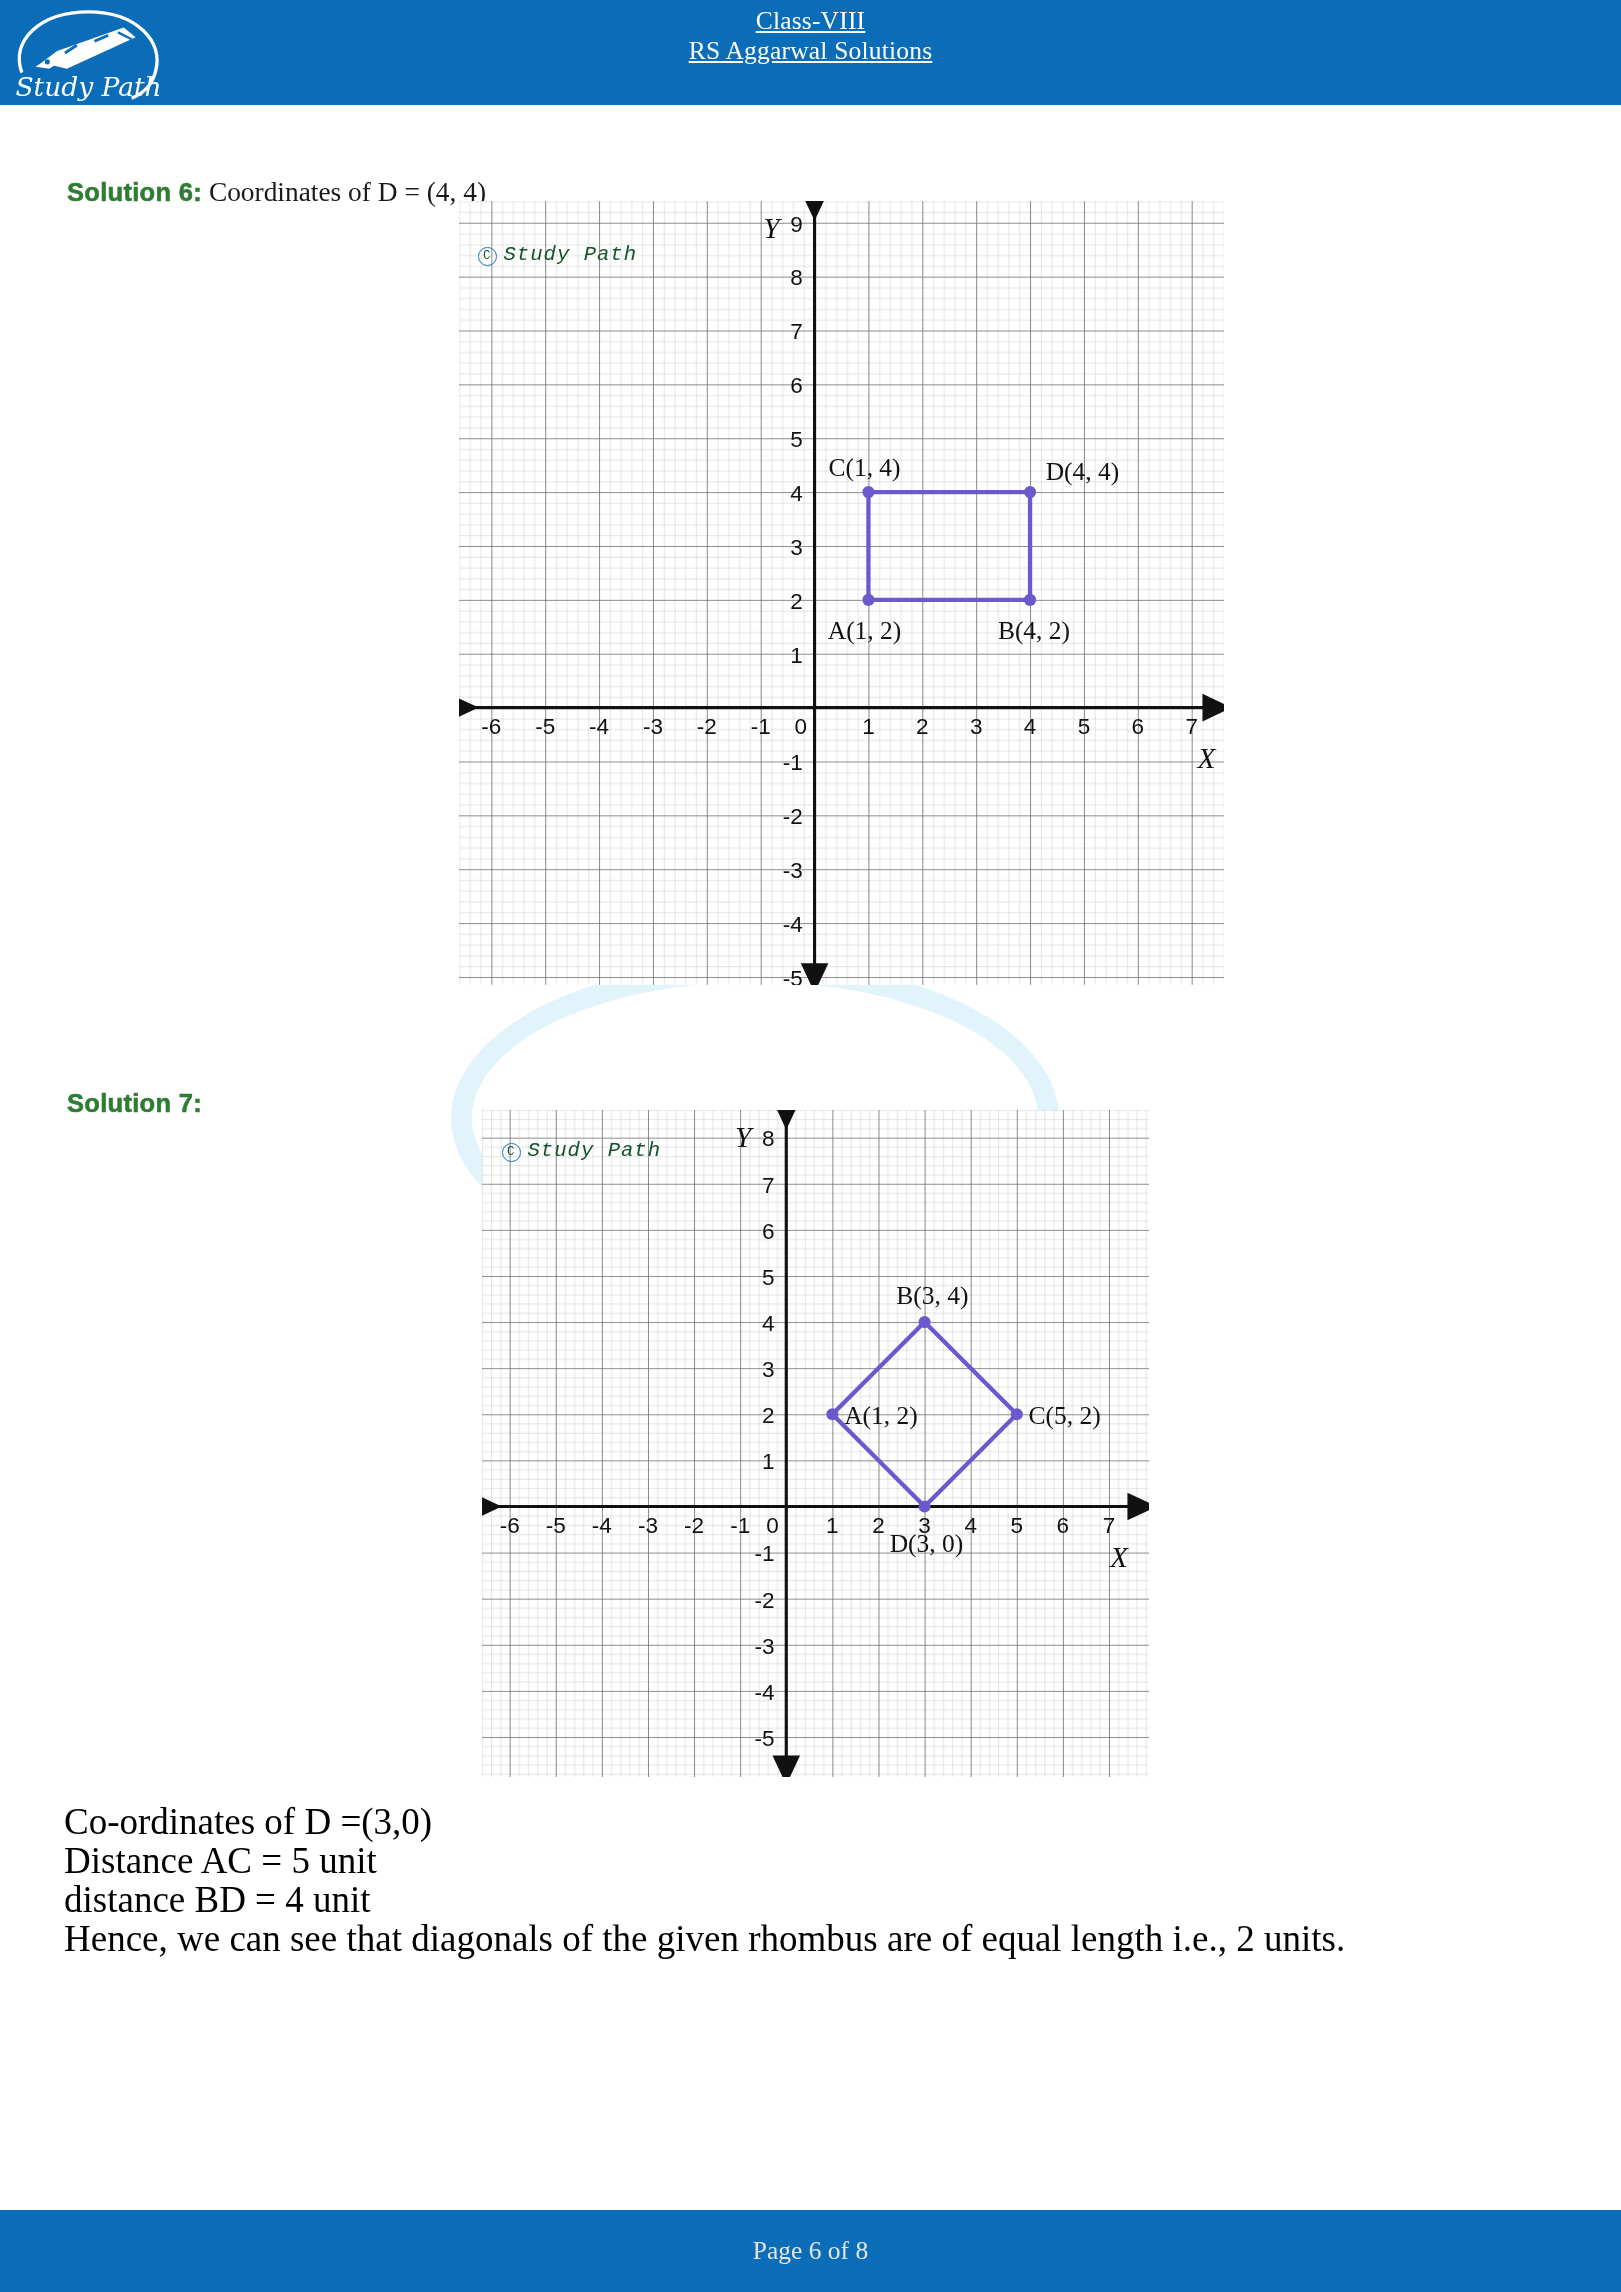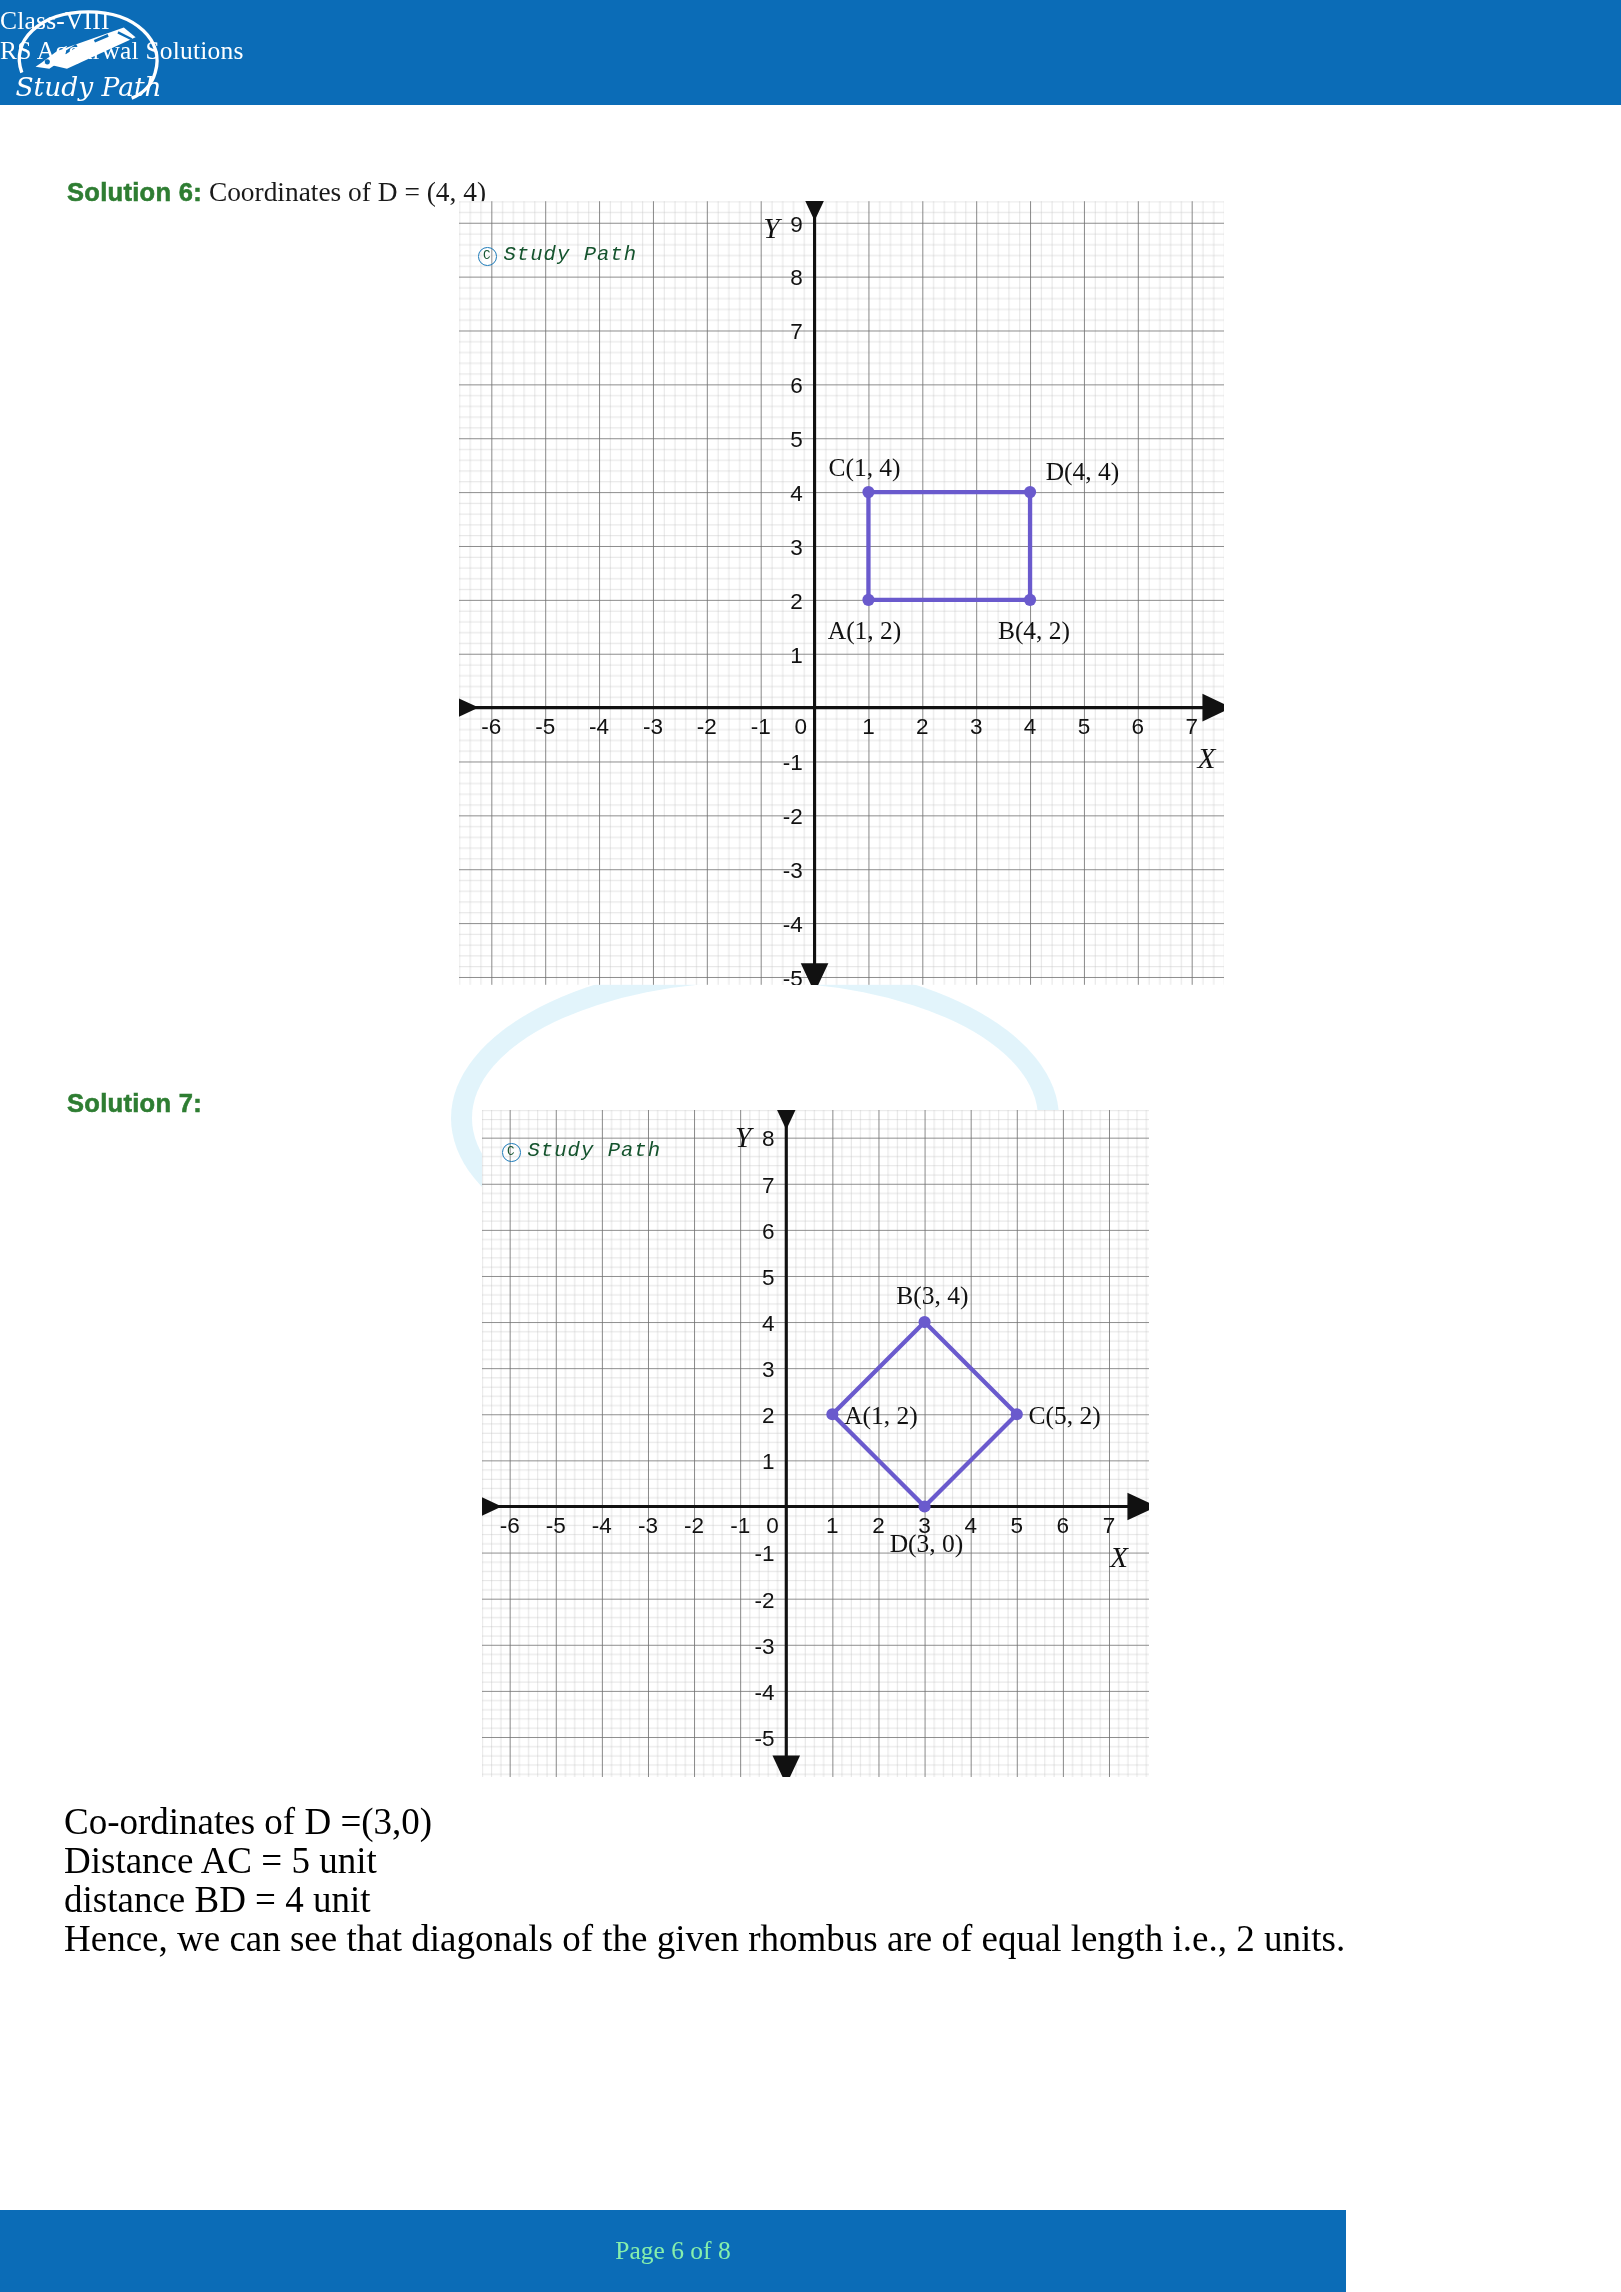--- a/index.html
+++ b/index.html
@@ -16,31 +16,32 @@
   .header {
     position:absolute; left:0; top:0; width:1621px; height:105px;
     background:#0b6cb7;
     color:#ffffff;
   }
   .header-logo {
     position:absolute; left:5.9px; top:2px; width:167px; height:102px;
   }
   .header-titles {
     position:absolute; left:0; top:0; width:1621px; height:105px;
-    display:flex; flex-direction:column; justify-content:flex-start;
+    display:flex; flex-direction:column; align-items:center; justify-content:flex-start;
     padding-top:5.9px;
+    text-decoration:underline;
   }
   .header-titles div {
     font-size:25.5px; line-height:30px; letter-spacing:0.2px; white-space:nowrap;
   }
 
   
   .footer {
-    position:absolute; left:0; top:2210px; width:1346px; height:82px;
-    background:#0b6cb7; color:#86efac;
+    position:absolute; left:0; top:2210px; width:1621px; height:82px;
+    background:#0b6cb7; color:#e5e5e5;
     display:flex; align-items:center; justify-content:center;
     font-size:25.5px;
   }
 
   
   .sol-label {
     font-family:"Liberation Sans", sans-serif;
     font-weight:bold;
     color:#2e7d32;
     -webkit-text-stroke:0.6px #2e7d32;

